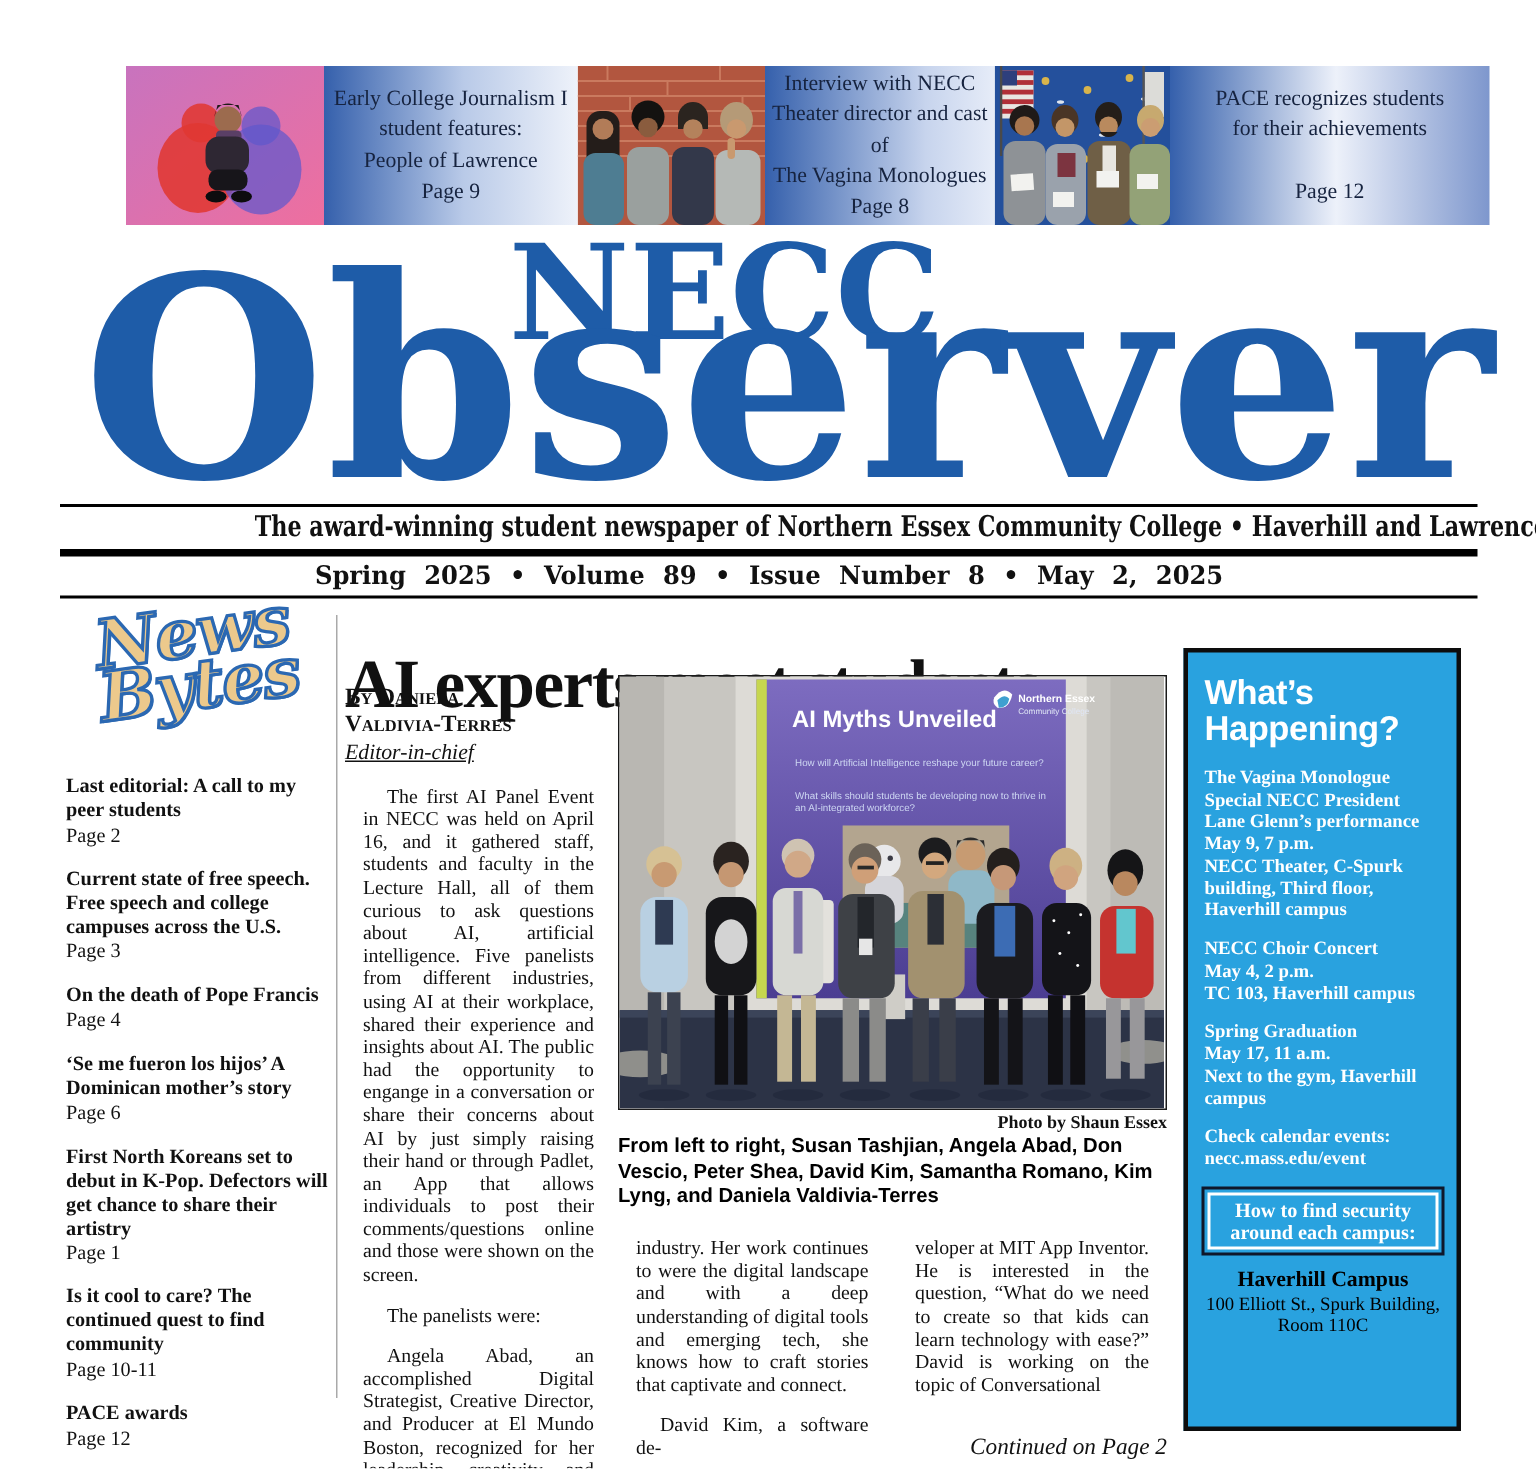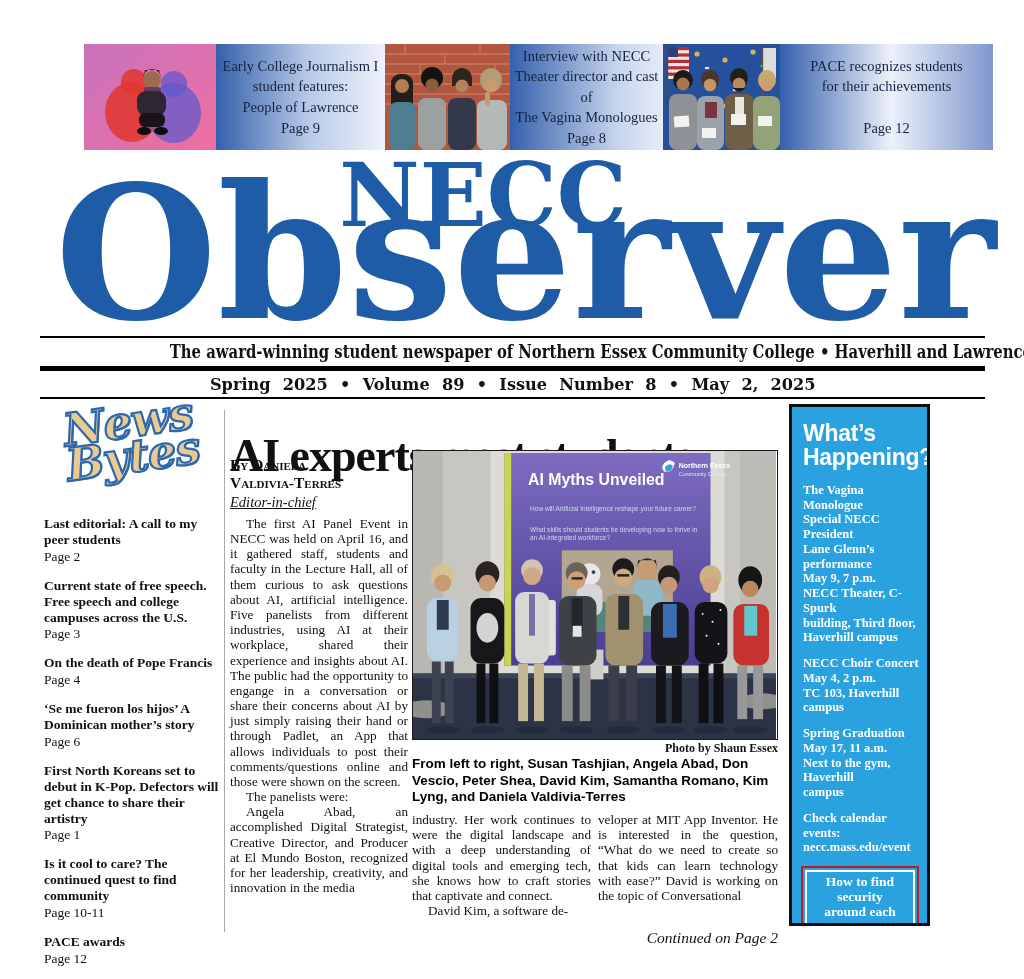--- a/index.html
+++ b/index.html
@@ -42,42 +42,42 @@
   .nb-list{margin-top:26px;}
   .nb-item{margin-bottom:13px;}
   .nb-title{font:700 13.5px/1.18 "Liberation Serif",serif;}
   .nb-page{font:400 13.5px/1.1 "Liberation Serif",serif;text-align:left;padding-right:3px;margin-top:2px;}
   .divider{position:absolute;left:224px;top:410px;width:1px;height:522px;background:#a9a9a9;}
 
   
   .headline{position:absolute;left:230px;top:402px;width:550px;
             font:700 46px/1 "Liberation Serif",serif;letter-spacing:-1px;white-space:nowrap;}
   .art-col{font:400 13.2px/1.15 "Liberation Serif",serif;text-align:justify;}
-  .art-col p{margin:0;text-indent:16px;}
+  .art-col p{margin:12px;text-indent:16px;}
   .art-col p.noindent{text-indent:0;}
   .col1{position:absolute;left:230px;top:456px;width:178px;}
   .byline{font:700 15.5px/1.18 "Liberation Serif",serif;font-variant:small-caps;white-space:pre-line;}
   .role{font:italic 400 14.5px/1.2 "Liberation Serif",serif;margin:1px 0 5px 0;text-decoration:underline;}
   .photo-wrap{position:absolute;left:412px;top:450px;width:366px;}
   .photo-frame{border:1.5px solid #1a1a1a;}
   .photo-frame svg{display:block;width:363px;height:288px;}
   .credit{font:700 12px/1.1 "Liberation Serif",serif;text-align:right;margin-top:2px;}
   .caption{font:700 13.5px/1.22 "Liberation Sans",sans-serif;margin-top:1px;color:#000;}
   .col2{position:absolute;left:412px;top:812px;width:179px;}
   .col3{position:absolute;left:598px;top:812px;width:180px;}
   .continued{font:italic 400 15.5px/1.2 "Liberation Serif",serif;text-align:right;margin-top:26px;}
 
   
-  .sidebar{position:absolute;left:789px;top:404px;width:141px;height:522px;background:#29a2df;
+  .sidebar{position:absolute;left:789px;top:432px;width:185px;height:522px;background:#29a2df;
            border:3px solid #0d0d0d;box-sizing:border-box;padding:8px 8px 6px 9px;overflow:hidden;}
   .wh-title{color:#fff;font:800 23px/1.06 "Liberation Sans",sans-serif;white-space:pre-line;
             margin:6px 0 13px 2px;letter-spacing:-0.3px;}
   .wh-event{color:#fff;font:700 12.5px/1.18 "Liberation Serif",serif;white-space:pre-line;
             margin:0 0 11px 2px;}
-  .sec-box{border:2px solid #b91c1c;padding:2px;margin:2px 0 8px 0;}
+  .sec-box{border:2px solid #0f172a;padding:2px;margin:2px 0 8px 0;}
   .sec-inner{border:2px solid #fff;padding:2px 2px;color:#fff;text-align:center;
              font:700 13.5px/1.12 "Liberation Serif",serif;white-space:pre-line;}
   .campus-name{color:#000;font:700 14.5px/1.15 "Liberation Serif",serif;text-align:center;}
   .campus-addr{color:#000;font:400 12.5px/1.12 "Liberation Serif",serif;text-align:center;white-space:pre-line;}
 </style>
 </head>
 <body>
 
 <div id="page">
 

